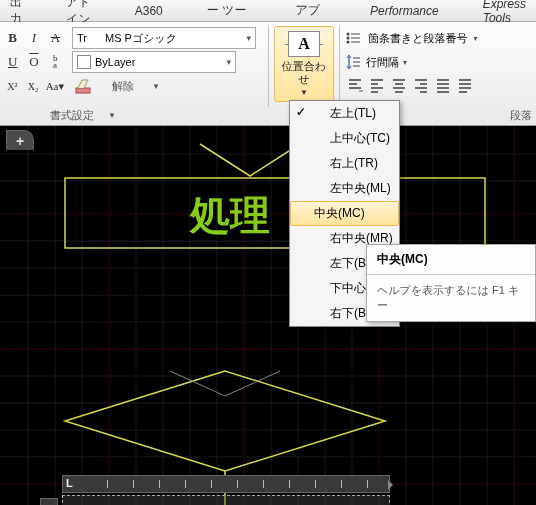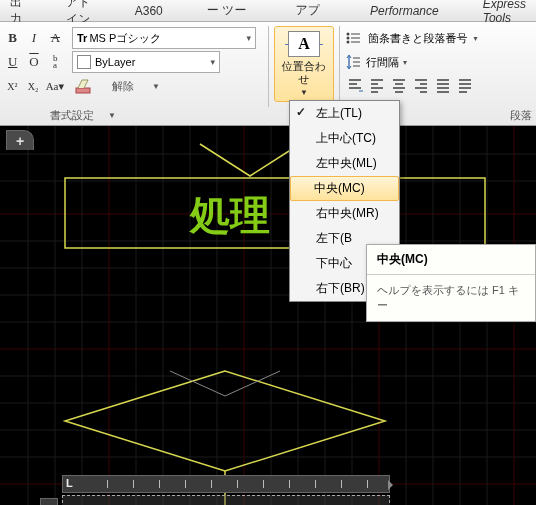--- a/index.html
+++ b/index.html
@@ -22,21 +22,21 @@
   .bigbtn .lbl { font-size: 11px; color: #222; text-align: center; line-height: 1.1; }
   .bigbtn .dd { font-size: 8px; color: #333; }
   .panel-label { position: absolute; bottom: 2px; font-size: 11px; color: #555; display: flex; align-items: center; gap: 14px; }
   .panel-label .dd { font-size: 8px; }
   .canvas { position: relative; height: 379px; background: #000; }
   .grid line { stroke: #1a1a1a; }
   .grid line.maj { stroke: #3b0000; }
   .tabbar { position:absolute; top:0; left:0; height:24px; display:flex; align-items:flex-end; padding-left:6px; }
   .tab { width:28px; height:20px; background:#4a4a4a; border:1px solid #666; border-bottom:none; border-radius: 0 10px 0 0; display:flex; align-items:center; justify-content:center; color:#ddd; font-size:14px; font-weight:bold;}
   .menu { position:absolute; left:289px; top:100px; width:111px; background:#f4f4f4; border:1px solid #888; box-shadow:2px 2px 5px rgba(0,0,0,0.3); font-size:12px; z-index:50; }
-  .menu .mi { padding:4px 6px 4px 26px; position:relative; }
+  .menu .mi { padding:4px 6px 4px 40px; position:relative; }
   .menu .mi.hl { background:linear-gradient(#fff4d6,#ffe39c); border:1px solid #f2b84b; border-radius:2px; padding:3px 5px 3px 23px; }
   .menu .check::before { content:"✓"; position:absolute; left:6px; font-weight:bold; color:#222; }
   .tooltip { position:absolute; left:366px; top:244px; width:170px; background:#fefefa; border:1px solid #aaa; box-shadow:2px 2px 5px rgba(0,0,0,0.3); font-size:12px; z-index:60; }
   .tooltip .tt-title { padding:6px 10px; font-weight:bold; border-bottom:1px solid #ccc; }
   .tooltip .tt-body { padding:8px 10px; color:#555; font-size:11px; }
   .ruler { position:absolute; left:62px; top:349px; width:328px; height:18px; background:#3a3a3a; border:1px solid #666; }
   .ruler-v { position:absolute; left:40px; top:372px; width:18px; height:100px; background:#3a3a3a; border:1px solid #666; }
   .ruler .tick { position:absolute; top:4px; width:1px; height:8px; background:#bbb; }
   .ruler .L { position:absolute; left:3px; top:1px; color:#eee; font-size:11px; font-weight:bold;}
   .ruler .cap { position:absolute; right:-4px; top:4px; width:0; height:0; border-left:5px solid #888; border-top:5px solid transparent; border-bottom:5px solid transparent;}
@@ -80,26 +80,26 @@
     </div>
     <div class="panel-label" style="left:50px">
       <span>書式設定</span>
         <span class="dd">▼</span>
     </div>
   </div>
 
   <div class="rb-col" style="width:200px">
     <div class="btnrow">
       <div class="selbox" style="width:184px">
-        <span style="font-weight:bold;margin-right:2px">Tr</span>
+        <span style="font-weight:normal;margin-right:18px">Tr</span>
         <span>MS Pゴシック</span>
       </div>
     </div>
     <div class="btnrow">
-      <div class="selbox" style="width:148px">
+      <div class="selbox" style="width:164px">
         <div class="swatch"></div>
         <span>ByLayer</span>
       </div>
     </div>
     <div class="btnrow" style="gap:18px">
       <div class="ibtn">
         <svg width="16" height="16">
             <rect x="1" y="10" width="14" height="5" fill="#d88" stroke="#a44"></rect>
             <path d="M3 10 L7 2 L13 2 L9 10" fill="#eec" stroke="#996"></path>
           </svg>
@@ -270,20 +270,21 @@
       <div class="tick" style="left: 278px;"></div>
       <div class="tick" style="left: 304px;"></div>
     </div>
   <div class="ruler-v"></div>
   <div class="editbox"></div>
 </div>
 
 <div class="menu">
   <div class="mi check">左上(TL)</div>
   <div class="mi">上中心(TC)</div>
+  <div class="mi">右上(TR)</div>
   <div class="mi">左中央(ML)</div>
   <div class="mi hl">中央(MC)</div>
   <div class="mi">右中央(MR)</div>
   <div class="mi">左下(B</div>
   <div class="mi">下中心</div>
   <div class="mi">右下(BR)</div>
 </div>
 
 <div class="tooltip">
   <div class="tt-title">中央(MC)</div>

